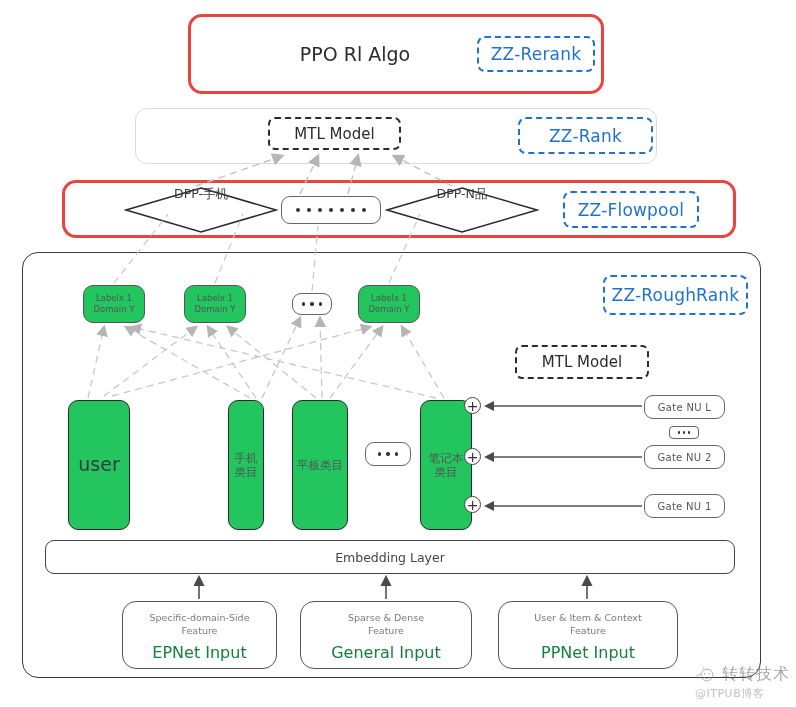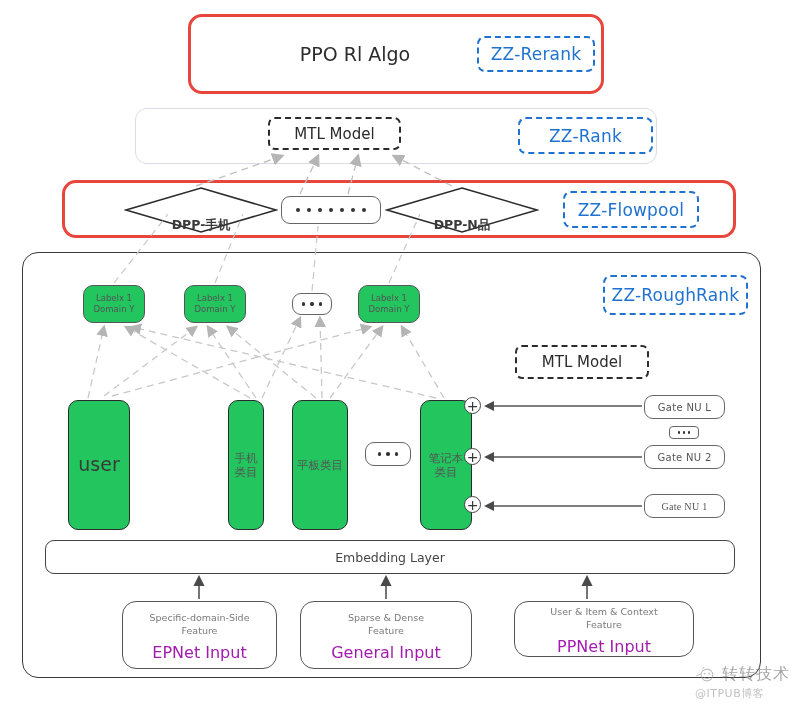--- a/index.html
+++ b/index.html
@@ -72,21 +72,21 @@
   #rerank-title {
     position:absolute;
     left:205px; top:22px; width:300px; height:64px;
     display:flex; flex-direction:column; align-items:center; justify-content:center;
     font-size:19px; color:#2b2b2b; line-height:1.5;
   }
 
   
   .diamond {
     position:absolute;
-    display:flex; align-items:flex-end; justify-content:center;font-weight:bold;
+    display:flex; align-items:flex-start; justify-content:center;
   }
   .diamond svg { position:absolute; left:0; top:0; }
   .diamond span {
     position:relative; z-index:2; font-size:12.5px; color:#3a3a3a;
   }
 
   
   .dots {
     position:absolute;
     border:1.4px solid #666;
@@ -117,21 +117,21 @@
     background:#fff; display:flex; align-items:center; justify-content:center;
     font-size:12.5px; color:#444;
   }
 
   .inbox {
     position:absolute; border:1.5px solid #555; border-radius:14px; background:#fff;
     display:flex; flex-direction:column; align-items:center; justify-content:center;
     padding-top:4px;
   }
   .inbox .sub { font-size:9.5px; color:#7a7a7a; line-height:1.35; text-align:center; white-space:pre-line; }
-  .inbox .main { font-size:16px; color:#a21caf; margin-top:6px; }
+  .inbox .main { font-size:16px; color:#15803d; margin-top:6px; }
 
   .gate {
     position:absolute; border:1.3px solid #666; border-radius:9px; background:#fff;
     display:flex; align-items:center; justify-content:center;
     font-size:10px; color:#555; letter-spacing:.3px;
   }
 
   svg.overlay { position:absolute; left:0; top:0; width:796px; height:707px; pointer-events:none; }
 
   
@@ -241,37 +241,37 @@
   <div class="gate" style="left:644px; top:395px; width:81px; height:24px;">Gate NU L</div>
 
   <div class="dots tiny" style="left:669px; top:426px; width:30px; height:13px;">
     <i></i>
       <i></i>
       <i></i>
   </div>
 
   <div class="gate" style="left:644px; top:445px; width:81px; height:24px;">Gate NU 2</div>
 
-  <div class="gate" style="left:644px; top:494px; width:81px; height:24px;font-family:Liberation Serif, serif;">Gate NU 1</div>
+  <div class="gate" style="left:644px; top:494px; width:81px; height:24px;">Gate NU 1</div>
 
   <div class="emb" style="left:45px; top:540px; width:690px; height:34px;">Embedding Layer</div>
 
   <div class="inbox" style="left:122px; top:601px; width:155px; height:68px;">
     <span class="sub">Specific-domain-Side
 Feature</span>
     <span class="main">EPNet Input</span>
   </div>
 
   <div class="inbox" style="left:300px; top:601px; width:172px; height:68px;">
     <span class="sub">Sparse &amp; Dense
 Feature</span>
     <span class="main">General Input</span>
   </div>
 
-  <div class="inbox" style="left:514px; top:601px; width:180px; height:56px;">
+  <div class="inbox" style="left:498px; top:601px; width:180px; height:68px;">
     <span class="sub">User &amp; Item &amp; Context
 Feature</span>
     <span class="main">PPNet Input</span>
   </div>
 
   <svg class="overlay">
     <defs>
       <marker id="ah-dash" markerWidth="9" markerHeight="9" refX="7" refY="4.5" orient="auto">
         <path d="M0,0 L9,4.5 L0,9 z" fill="#b5b5b5"></path>
       </marker>

